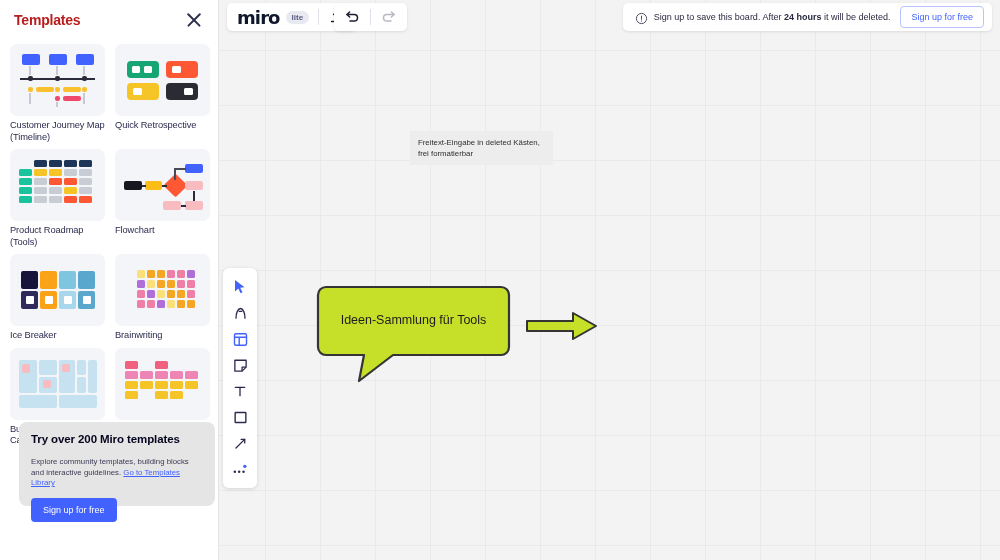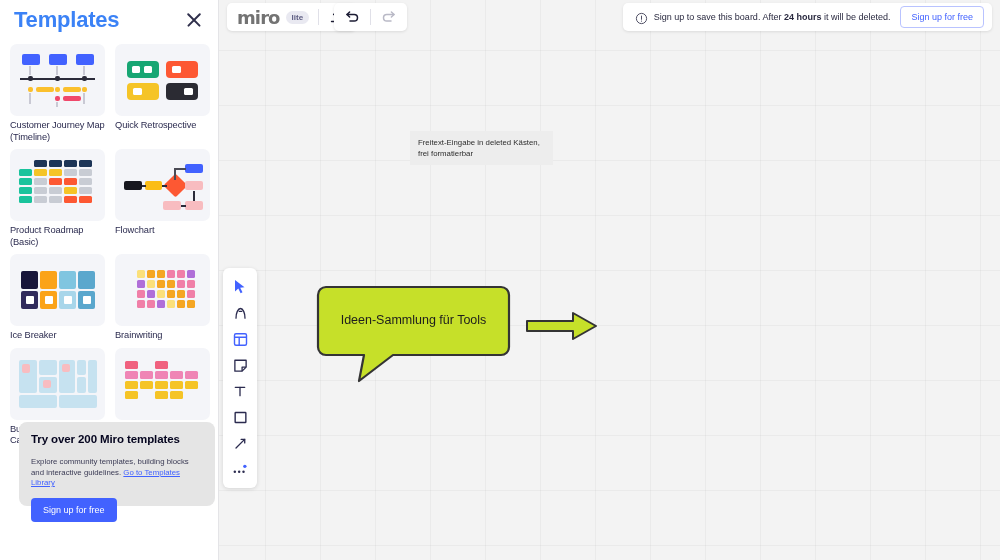--- a/index.html
+++ b/index.html
@@ -17,21 +17,21 @@
     background: #ffffff;
     border-right: 1px solid #e4e4e7;
     overflow: hidden;
   }
   #templates-header {
     height: 40px;
     display: flex; align-items: center; justify-content: space-between;
     padding: 0 14px 0 14px;
   }
   #templates-title {
-    font-size: 22px; font-weight: bold; color: #3b82f6;
+    font-size: 14px; font-weight: bold; color: #b91c1c;
     letter-spacing: -0.2px;
   }
   #templates-close {
     width: 20px; height: 20px; position: relative; cursor: pointer;
     opacity: 0.85;
   }
   #templates-close:before, #templates-close:after {
     content: ""; position: absolute; left: 1px; top: 9px;
     width: 18px; height: 1.6px; background: #0b0b2c; border-radius: 1px;
   }
@@ -85,21 +85,21 @@
   }
 
   
   #brand-bar {
     position: absolute; left: 8px; top: 3px; height: 28px;
     background: #ffffff; border-radius: 5px;
     display: flex; align-items: center; padding: 0 10px;
     box-shadow: 0 1px 3px rgba(0,0,0,0.10);
   }
   #miro-wordmark {
-    font-size: 18px; font-weight: bold; color: #737373;
+    font-size: 18px; font-weight: bold; color: #0f172a;
     letter-spacing: -0.9px; font-family: "DejaVu Sans", sans-serif;
   }
   #lite-badge {
     margin-left: 6px; background: #e9e9f1; color: #5b5b80;
     font-size: 8px; font-weight: bold; padding: 2px 6px; border-radius: 8px;
   }
   .bar-divider { width: 1px; height: 16px; background: #e0e0e8; margin: 0 9px; }
   .bar-icon { width: 18px; height: 18px; cursor: pointer; }
 
   #history-bar {
@@ -241,21 +241,21 @@
             <div class="cell" style="left: 31px; top: 30px; width: 13px; height: 7px; background: rgb(200, 204, 212); border-radius: 1.5px;"></div>
             <div class="cell" style="left: 46px; top: 30px; width: 13px; height: 7px; background: rgb(245, 196, 39); border-radius: 1.5px;"></div>
             <div class="cell" style="left: 61px; top: 30px; width: 13px; height: 7px; background: rgb(200, 204, 212); border-radius: 1.5px;"></div>
             <div class="cell" style="left: 1px; top: 39px; width: 13px; height: 7px; background: rgb(25, 195, 156); border-radius: 1.5px;"></div>
             <div class="cell" style="left: 16px; top: 39px; width: 13px; height: 7px; background: rgb(200, 204, 212); border-radius: 1.5px;"></div>
             <div class="cell" style="left: 31px; top: 39px; width: 13px; height: 7px; background: rgb(200, 204, 212); border-radius: 1.5px;"></div>
             <div class="cell" style="left: 46px; top: 39px; width: 13px; height: 7px; background: rgb(253, 88, 51); border-radius: 1.5px;"></div>
             <div class="cell" style="left: 61px; top: 39px; width: 13px; height: 7px; background: rgb(253, 88, 51); border-radius: 1.5px;"></div>
           </div>
       </div>
-      <div class="template-label">Product Roadmap (Basic)</div>
+      <div class="template-label">Product Roadmap (Tools)</div>
     </div>
 
     <div class="template-card">
       <div class="thumb">
         <div class="thumb-inner">
           <div class="cell" style="left:1px;top:24px;width:18px;height:9px;background:#17171f;border-radius:2px"></div>
           <div class="cell" style="left:22px;top:24px;width:17px;height:9px;background:#fbbd16;border-radius:2px"></div>
           <div class="cell" style="left:44px;top:20px;width:17px;height:17px;background:#fd5833;transform:rotate(45deg);border-radius:2px"></div>
           <div class="cell" style="left:62px;top:7px;width:18px;height:9px;background:#4262ff;border-radius:2px"></div>
           <div class="cell" style="left:62px;top:24px;width:18px;height:9px;background:#f8bcc0;border-radius:2px"></div>

